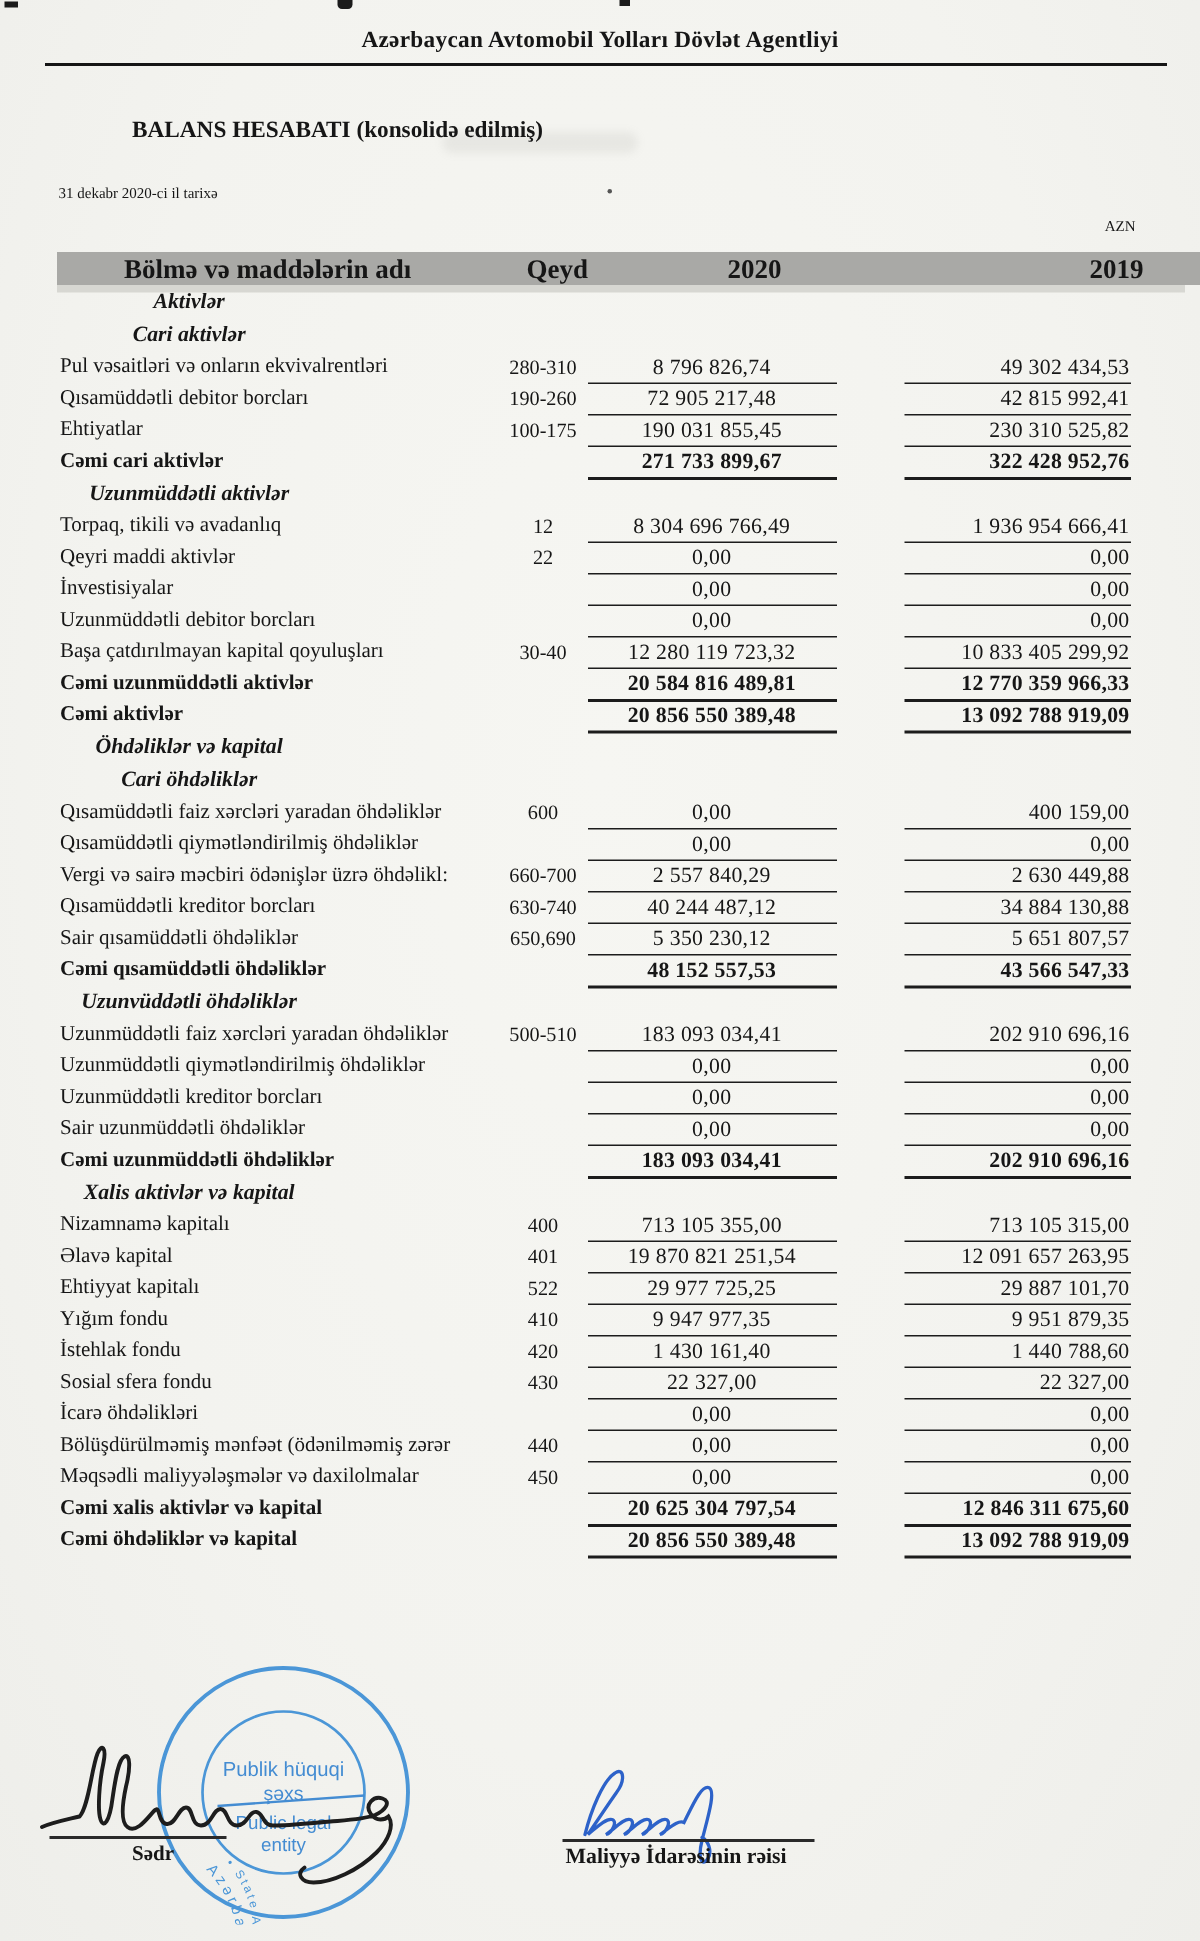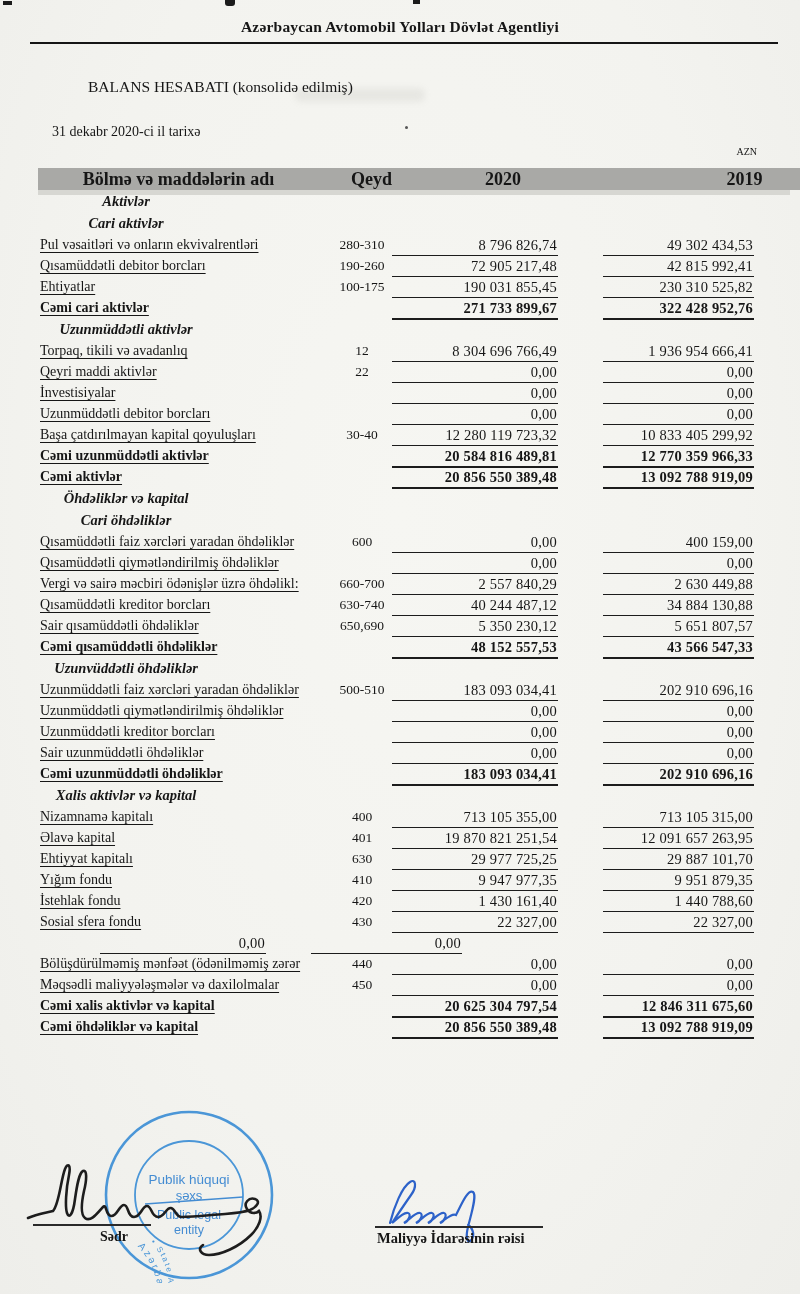--- a/index.html
+++ b/index.html
@@ -5,56 +5,56 @@
   html,body { margin:0; padding:0; background:#888; }
   .page {
     position:relative; width:800px; height:1294px;
     background: radial-gradient(ellipse at 50% 40%, #f6f6f2 0%, #f3f3ef 60%, #eeeeea 100%);
     font-family:"Liberation Serif", serif; color:#161616; overflow:hidden;
   }
   
   .org-header { position:absolute; top:18px; left:0; width:100%; text-align:center;
     font-size:15.5px; font-weight:bold; letter-spacing:.2px; }
   .org-rule { position:absolute; top:42px; left:30px; width:748px; height:2px; background:#151515; }
-  .doc-title { position:absolute; top:78px; left:88px; font-size:15.5px; font-weight:normal; }
-  .date-line { position:absolute; top:124px; left:52px; font-size:14px; }
+  .doc-title { position:absolute; top:78px; left:88px; font-size:15.5px; font-weight:bold; }
+  .date-line { position:absolute; top:124px; left:39px; font-size:10px; }
   .currency  { position:absolute; top:146px; right:43px; font-size:10px; }
   
   .thead { position:absolute; top:168px; left:38px; width:778px; height:22px;
     background:#a9a9a6; display:flex; align-items:center; font-weight:bold; font-size:18px;gap:24px; }
   .thead-shadow { position:absolute; top:190px; left:38px; width:752px; height:5px; background:#d7d7d2; }
   .th-name { width:294px; text-align:center; }
   .th-note { width:60px; text-align:center; }
   .th-2020 { width:165px; text-align:center; }
   .th-gap  { width:45px; }
   .th-2019 { width:150px; text-align:center; }
   
   .rows { position:absolute; top:193px; left:40px; width:720px; }
   .row { display:flex; height:21px; align-items:flex-start; }
   .c-label { width:292px; font-size:14px; white-space:nowrap; overflow:visible;
-    text-decoration:underline; text-decoration-thickness:1px; text-underline-offset:3px; }
+    text-decoration-thickness:1px; text-underline-offset:3px; }
   .c-note  { width:60px; text-align:center; font-size:13.5px; }
   .c-val   { font-size:14.5px; text-align:right; height:18px; line-height:17px;
     border-bottom:1.6px solid #1c1c1c; padding-right:1px; letter-spacing:.2px; }
-  .c-v2020 { width:165px; }
+  .c-v2020 { width:165px;text-align:center; }
   .c-gap   { width:45px; }
   .c-v2019 { width:150px; }
   .row.total .c-label { font-weight:bold; }
   .row.total .c-val   { font-weight:bold; border-bottom-width:2px; }
   .row.section { height:22px;gap:36px; }
   .row.section .c-label { width:180px; text-align:center; text-decoration:none;
     font-weight:bold; font-style:italic; font-size:14.5px; }
   .row.section .c-val { border-bottom:none; }
   
   .stamp { position:absolute; left:101px; top:1107px; width:176px; height:176px; opacity:.92; }
   .sig-black { position:absolute; left:25px; top:1155px; width:260px; height:120px; }
   .sig-blue  { position:absolute; left:368px; top:1165px; width:200px; height:100px; }
   .sig-line-left  { position:absolute; left:33px;  top:1224px; width:118px; height:2px; background:#2a2a2a; }
   .sig-line-right { position:absolute; left:375px; top:1226px; width:168px; height:2px; background:#2a2a2a; }
-  .sig-label-left  { position:absolute; left:100px; top:1229px; font-size:14px; font-weight:bold; }
+  .sig-label-left  { position:absolute; left:88px; top:1229px; font-size:14px; font-weight:bold; }
   .sig-label-right { position:absolute; left:377px; top:1230px; font-size:14.5px; font-weight:bold; }
   
   .art { position:absolute; background:#1b1b1b; }
   .art-a { left:3px;  top:1px; width:9px;  height:4px; }
   .art-b { left:225px; top:0;  width:10px; height:6px; border-radius:0 0 3px 3px; }
   .art-c { left:413px; top:0;  width:7px;  height:4px; }
   .art-dot { position:absolute; left:405px; top:126px; width:3px; height:3px;
     border-radius:50%; background:#555; }
   .art-ghost { position:absolute; left:295px; top:88px; width:130px; height:14px;
     background:#9a9a94; opacity:.14; filter:blur(3px); border-radius:6px; }
@@ -298,21 +298,21 @@
     </div>
       <div class="row item">
       <div class="c-label">Əlavə kapital</div>
       <div class="c-note">401</div>
       <div class="c-val c-v2020">19 870 821 251,54</div>
       <div class="c-gap"></div>
       <div class="c-val c-v2019">12 091 657 263,95</div>
     </div>
       <div class="row item">
       <div class="c-label">Ehtiyyat kapitalı</div>
-      <div class="c-note">630</div>
+      <div class="c-note">522</div>
       <div class="c-val c-v2020">29 977 725,25</div>
       <div class="c-gap"></div>
       <div class="c-val c-v2019">29 887 101,70</div>
     </div>
       <div class="row item">
       <div class="c-label">Yığım fondu</div>
       <div class="c-note">410</div>
       <div class="c-val c-v2020">9 947 977,35</div>
       <div class="c-gap"></div>
       <div class="c-val c-v2019">9 951 879,35</div>
@@ -325,20 +325,21 @@
       <div class="c-val c-v2019">1 440 788,60</div>
     </div>
       <div class="row item">
       <div class="c-label">Sosial sfera fondu</div>
       <div class="c-note">430</div>
       <div class="c-val c-v2020">22 327,00</div>
       <div class="c-gap"></div>
       <div class="c-val c-v2019">22 327,00</div>
     </div>
       <div class="row item">
+      <div class="c-label">İcarə öhdəlikləri</div>
       <div class="c-note"></div>
       <div class="c-val c-v2020">0,00</div>
       <div class="c-gap"></div>
       <div class="c-val c-v2019">0,00</div>
     </div>
       <div class="row item">
       <div class="c-label">Bölüşdürülməmiş mənfəət (ödənilməmiş zərər</div>
       <div class="c-note">440</div>
       <div class="c-val c-v2020">0,00</div>
       <div class="c-gap"></div>

